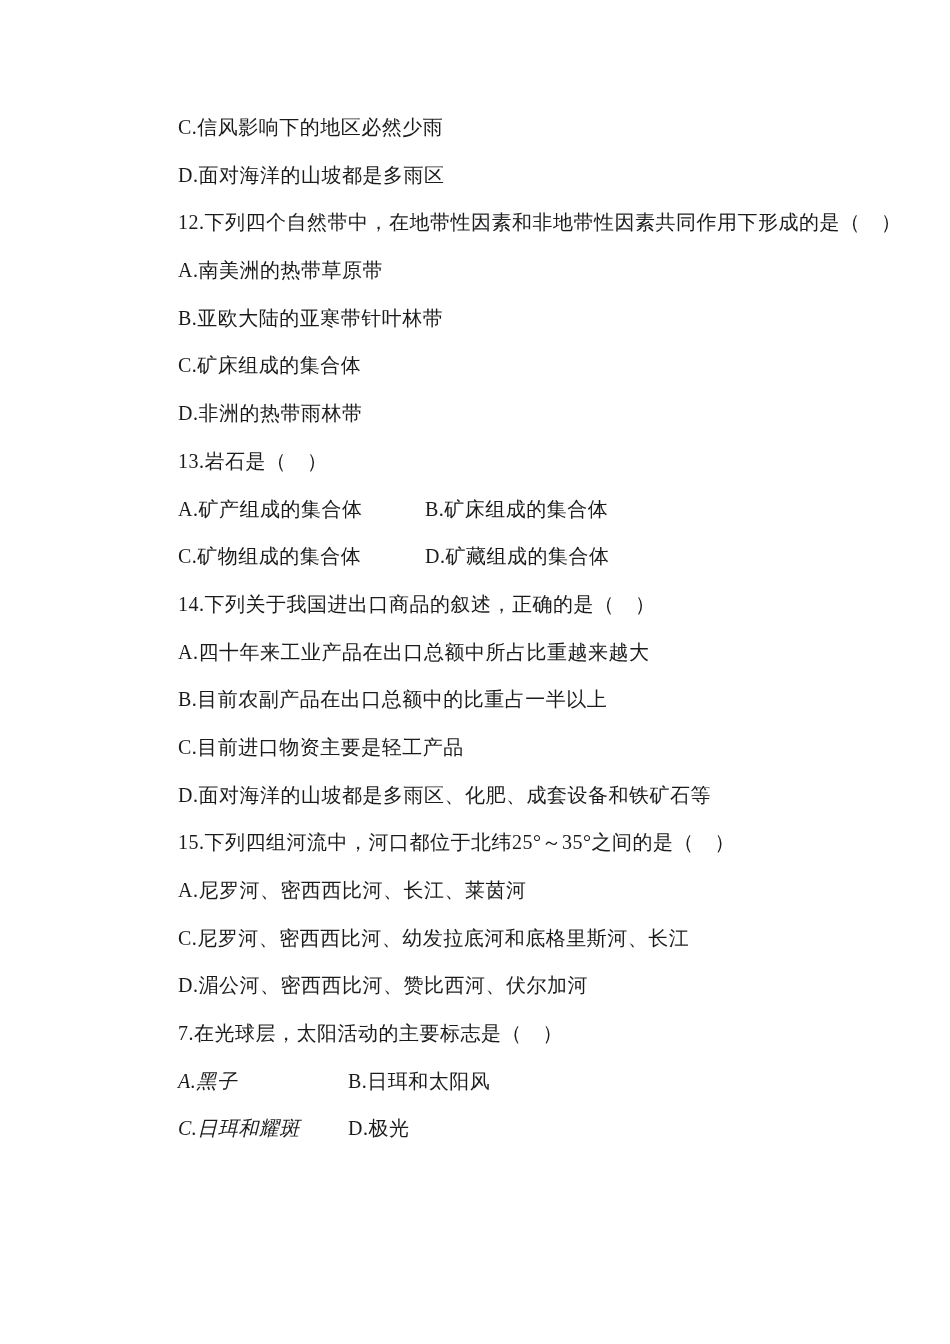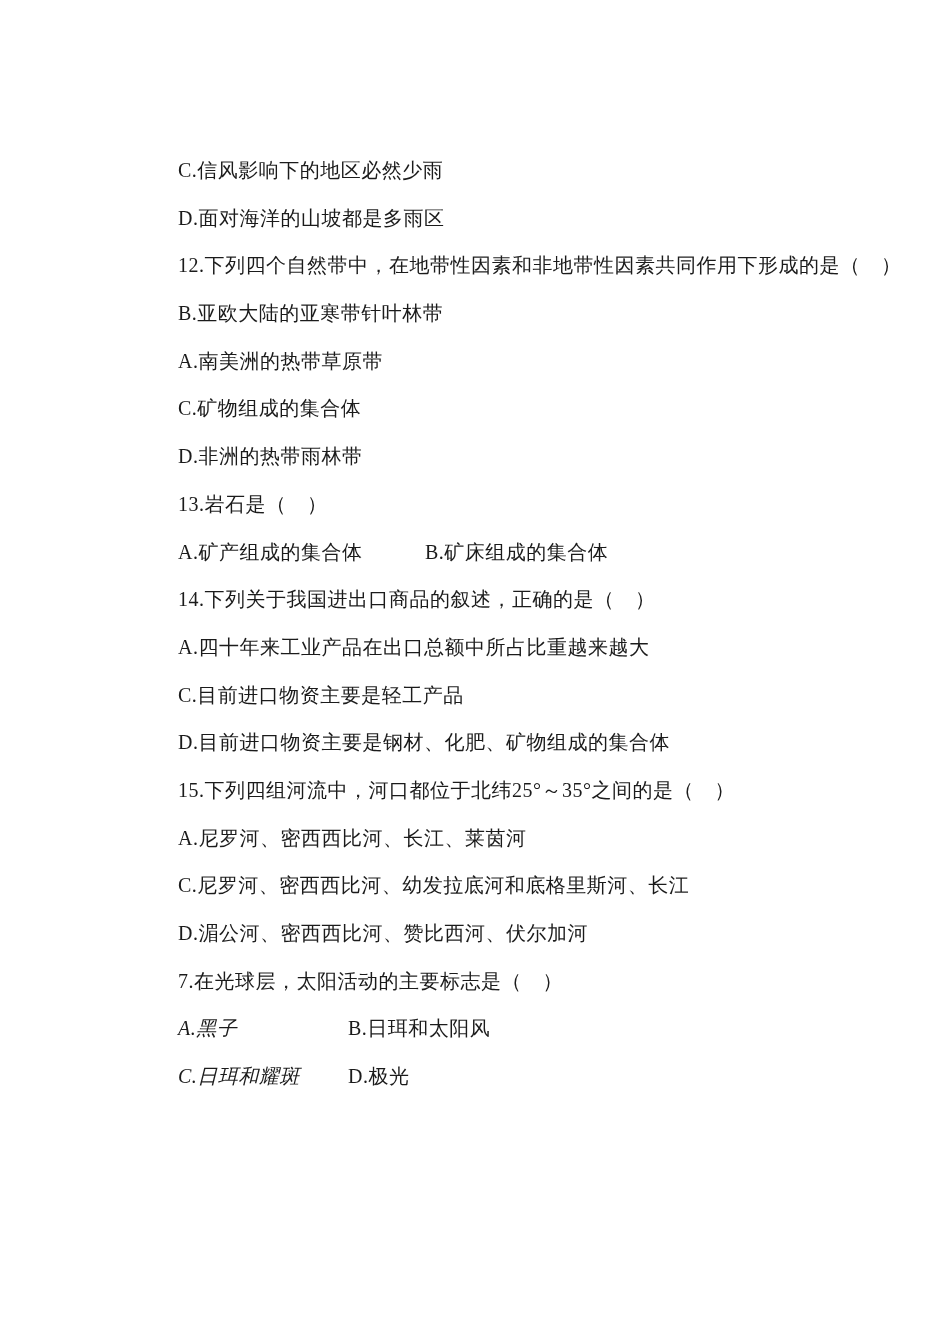--- a/index.html
+++ b/index.html
@@ -13,21 +13,20 @@
     position: relative;
     overflow: hidden;
     font-family: "Liberation Serif", "DejaVu Serif", serif;
     color: #1b1b1b;
   }
   .doc-page {
     position: absolute;
     top: 117px;
     left: 178px;
     right: 30px;
-    margin-top: 43px;
   }
   .doc-line {
     font-size: 20px;
     line-height: 20px;
     margin: 0 0 27.7px 0;
     white-space: nowrap;
     letter-spacing: 0.5px;
   }
   .doc-line:last-child {
     margin-bottom: 0;
@@ -37,30 +36,32 @@
     vertical-align: top;
   }
 </style>
 </head>
 <body>
 
 <div class="doc-page" id="doc-page">
     <p class="doc-line">C.信风影响下的地区必然少雨</p>
     <p class="doc-line">D.面对海洋的山坡都是多雨区</p>
     <p class="doc-line">12.下列四个自然带中，在地带性因素和非地带性因素共同作用下形成的是（　）</p>
+    <p class="doc-line">A.南美洲的热带草原带</p>
     <p class="doc-line">B.亚欧大陆的亚寒带针叶林带</p>
-    <p class="doc-line">A.南美洲的热带草原带</p>
-    <p class="doc-line">C.矿物组成的集合体</p>
+    <p class="doc-line">C.矿床组成的集合体</p>
     <p class="doc-line">D.非洲的热带雨林带</p>
     <p class="doc-line">13.岩石是（　）</p>
     <p class="doc-line"><span class="col" style="min-width: 247px;">A.矿产组成的集合体</span><span class="col">B.矿床组成的集合体</span></p>
+    <p class="doc-line"><span class="col" style="min-width: 247px;">C.矿物组成的集合体</span><span class="col">D.矿藏组成的集合体</span></p>
     <p class="doc-line">14.下列关于我国进出口商品的叙述，正确的是（　）</p>
     <p class="doc-line">A.四十年来工业产品在出口总额中所占比重越来越大</p>
+    <p class="doc-line">B.目前农副产品在出口总额中的比重占一半以上</p>
     <p class="doc-line">C.目前进口物资主要是轻工产品</p>
-    <p class="doc-line">D.目前进口物资主要是钢材、化肥、矿物组成的集合体</p>
+    <p class="doc-line">D.面对海洋的山坡都是多雨区、化肥、成套设备和铁矿石等</p>
     <p class="doc-line">15.下列四组河流中，河口都位于北纬25°～35°之间的是（　）</p>
     <p class="doc-line">A.尼罗河、密西西比河、长江、莱茵河</p>
     <p class="doc-line">C.尼罗河、密西西比河、幼发拉底河和底格里斯河、长江</p>
     <p class="doc-line">D.湄公河、密西西比河、赞比西河、伏尔加河</p>
     <p class="doc-line">7.在光球层，太阳活动的主要标志是（　）</p>
     <p class="doc-line"><span class="col" style="min-width: 170px; font-style: italic;">A.黑子</span><span class="col">B.日珥和太阳风</span></p>
     <p class="doc-line"><span class="col" style="min-width: 170px; font-style: italic;">C.日珥和耀斑</span><span class="col">D.极光</span></p>
   </div>
 
 </body></html>

